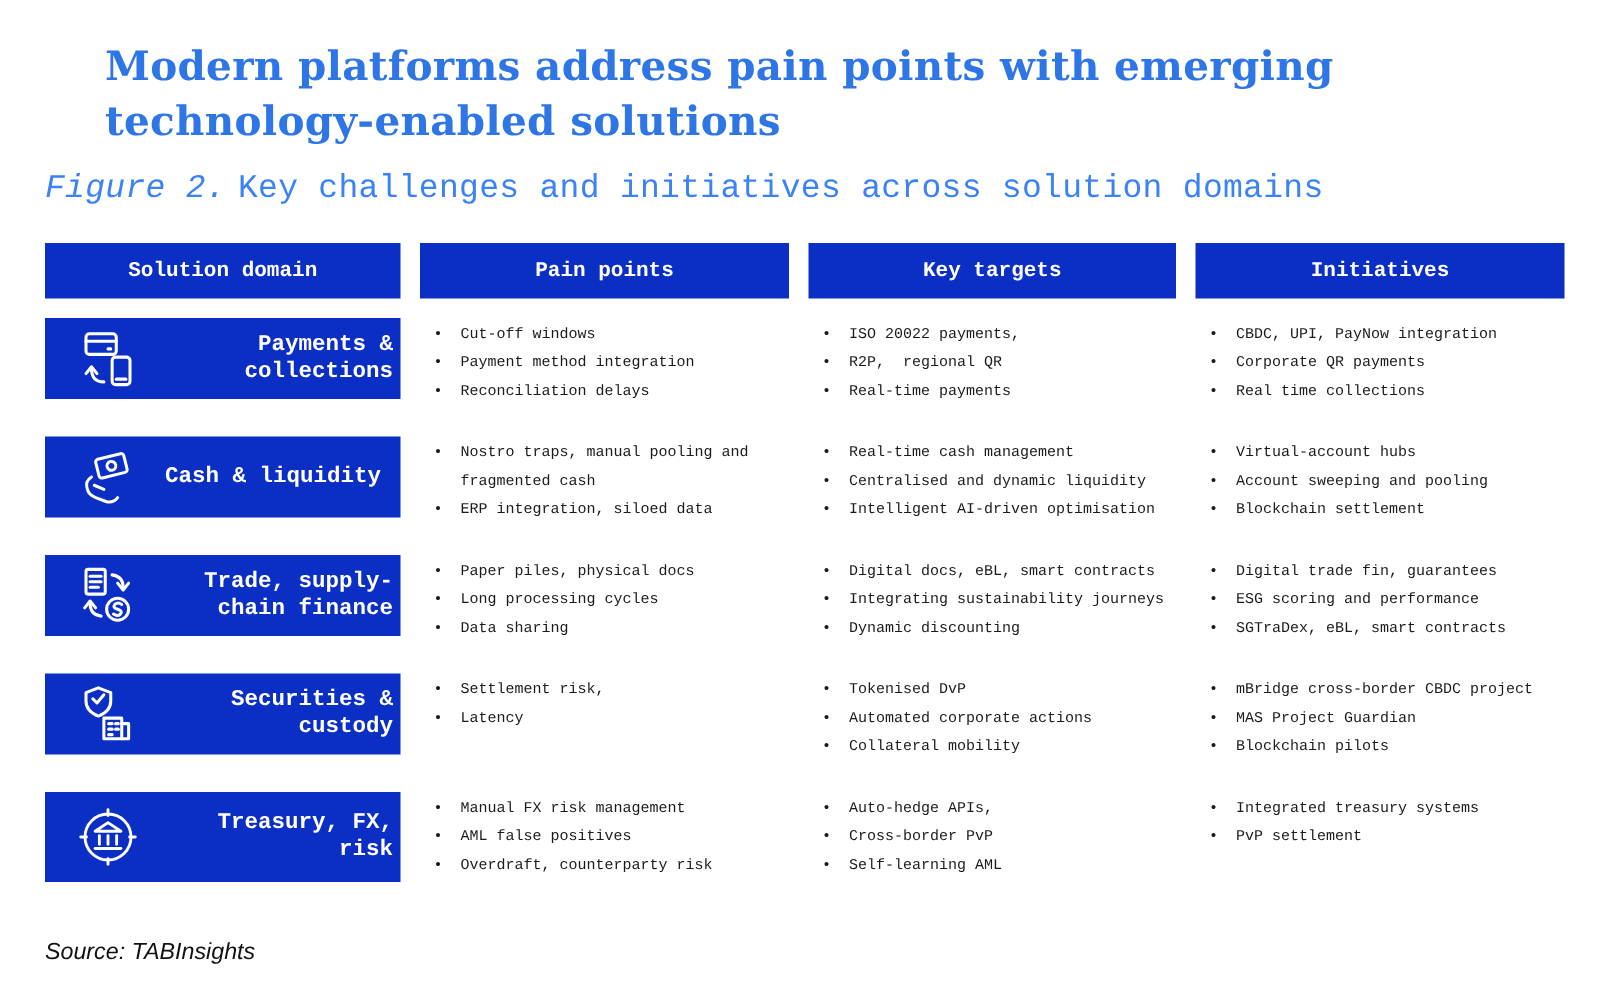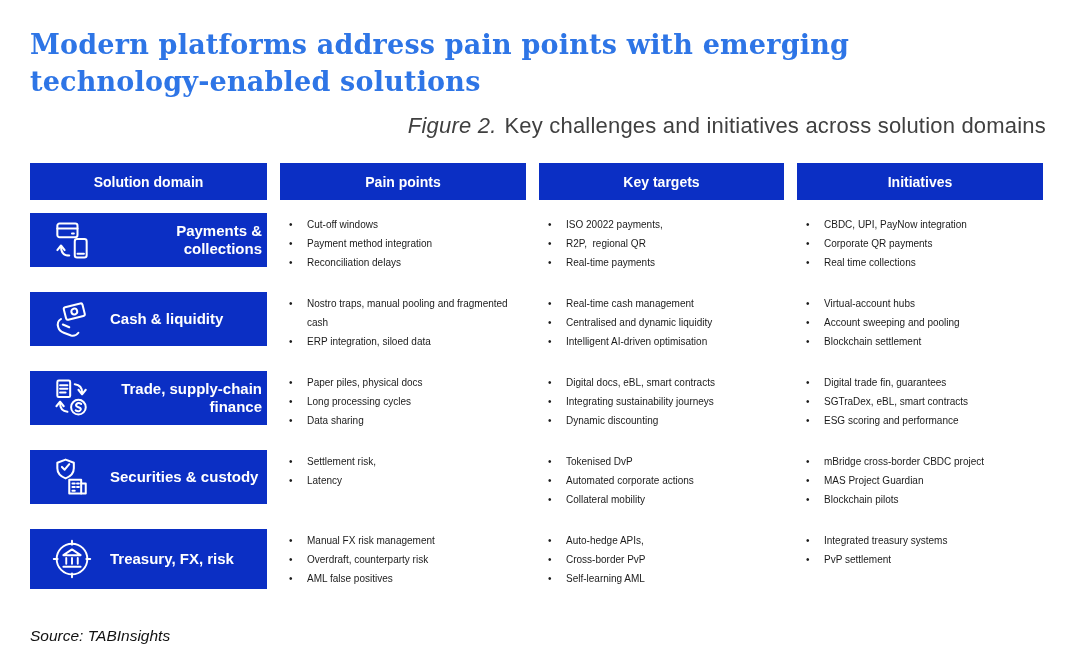--- a/index.html
+++ b/index.html
@@ -14,37 +14,38 @@
     overflow: hidden;
   }
   .title {
     font-family: "DejaVu Serif", serif;
     font-weight: bold;
     color: #2e75e6;
     font-size: 27px;
     line-height: 37px;
     letter-spacing: 0.2px;
     max-width: 980px;
+    margin-left: 40px;
   }
   .title span { display: block; }
   .subtitle {
     margin-top: 13px;
-    font-family: Liberation Sans, sans-serif;
+    font-family: Liberation Mono, monospace;
     font-size: 22px;
-    color: #404040;
+    color: #3b82f6;
     letter-spacing: 0.2px;
-    text-align: right;
   }
   .subtitle .fig-label { font-style: italic; margin-right: 8px; }
   .tbl {
     margin-top: 24px;
     display: grid;
     grid-template-columns: 237px 246px 245px 246px;
     column-gap: 13px;
     row-gap: 0;
+    font-family: Liberation Mono, monospace;
   }
   .hdr-cell {
     background: #0b2fc4;
     color: #ffffff;
     font-weight: bold;
     font-size: 14px;
     height: 37px;
     display: flex;
     align-items: center;
     justify-content: center;
@@ -213,22 +214,22 @@
           <li>Long processing cycles</li>
           <li>Data sharing</li>
         </ul>
       <ul class="bullets">
           <li>Digital docs, eBL, smart contracts</li>
           <li>Integrating sustainability journeys</li>
           <li>Dynamic discounting</li>
         </ul>
       <ul class="bullets">
           <li>Digital trade fin, guarantees</li>
+          <li>ESG scoring and performance</li>
           <li>SGTraDex, eBL, smart contracts</li>
-          <li>ESG scoring and performance</li>
         </ul>
     </div>
 
     <div class="row-block">
       <div class="domain-cell">
         <div class="domain-box">
           <span class="icon-wrap">
             <svg width="44" height="44" viewBox="0 0 48 48" fill="none" stroke="#ffffff" stroke-width="2.2" stroke-linecap="round" stroke-linejoin="round">
               <path d="M17 5 l9 3.5 v6 q0 7.5 -9 11 q-9 -3.5 -9 -11 v-6 z"></path>
               <polyline points="13,13 16,16 21,10"></polyline>
@@ -275,22 +276,22 @@
               <line x1="24" y1="23" x2="24" y2="29"></line>
               <line x1="30" y1="23" x2="30" y2="29"></line>
               <line x1="15" y1="32" x2="33" y2="32"></line>
             </svg>
           </span>
           <span class="domain-label">Treasury, FX, risk</span>
         </div>
       </div>
       <ul class="bullets">
           <li>Manual FX risk management</li>
+          <li>AML false positives</li>
           <li>Overdraft, counterparty risk</li>
-          <li>AML false positives</li>
         </ul>
       <ul class="bullets">
           <li>Auto-hedge APIs,</li>
           <li>Cross-border PvP</li>
           <li>Self-learning AML</li>
         </ul>
       <ul class="bullets">
           <li>Integrated treasury systems</li>
           <li>PvP settlement</li>
         </ul>

